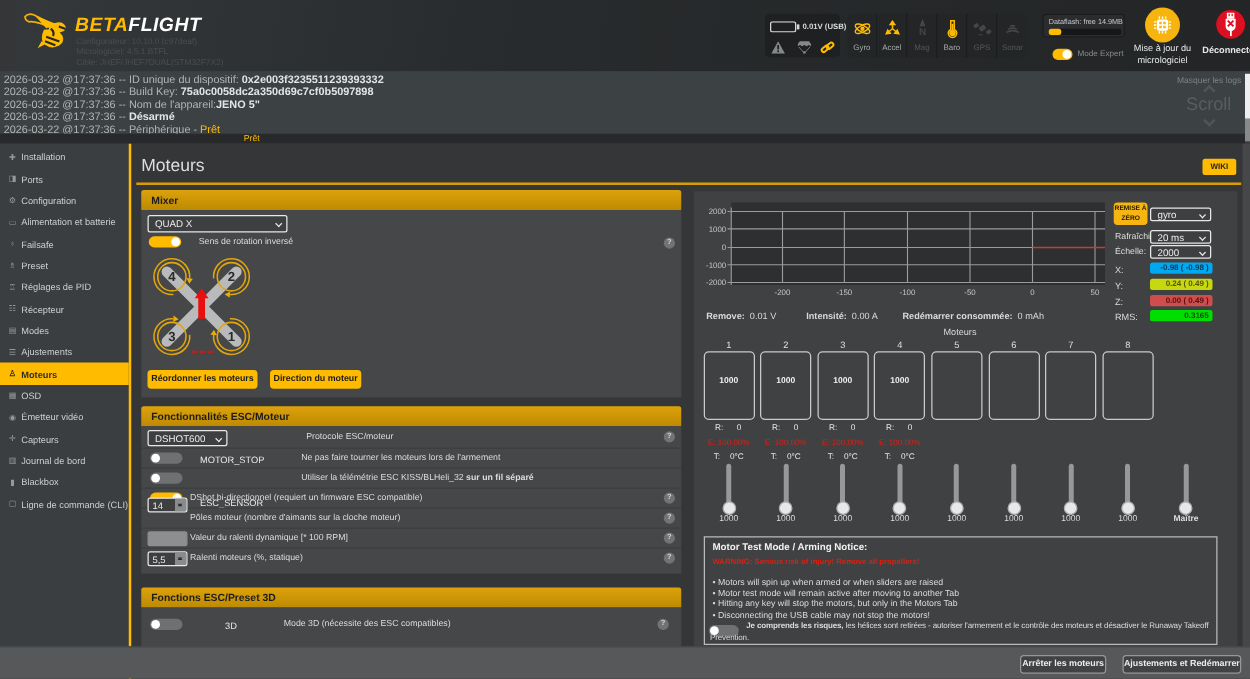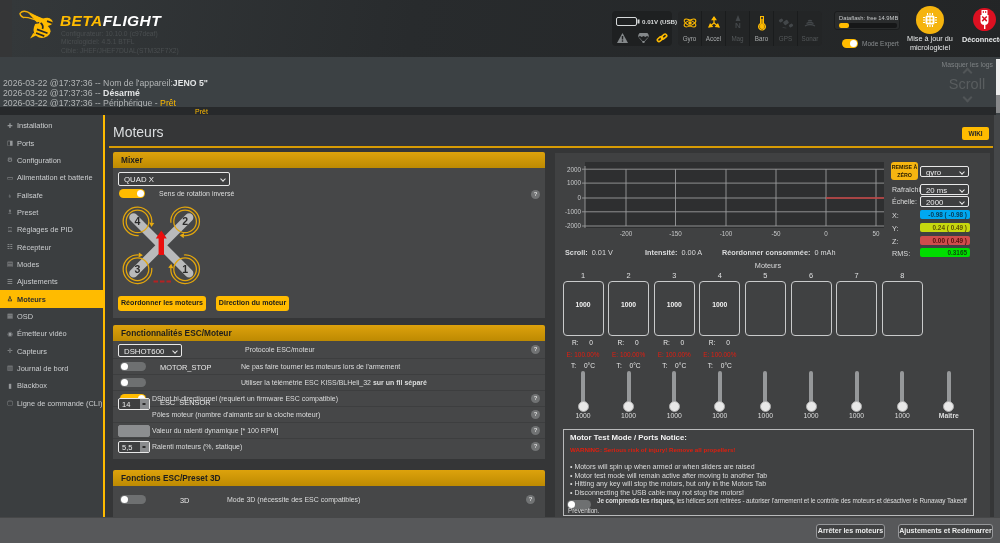--- a/index.html
+++ b/index.html
@@ -233,20 +233,22 @@
         <rect x="6" y="14" width="1.4" height="5"></rect>
       </g>
       <g stroke="#dc1021" stroke-width="1.5">
         <path d="M4.2 6.5 l4.6 4.6 M8.8 6.5 l-4.6 4.6"></path>
       </g>
     </svg>
   <div class="rlab" style="left:939px;top:35px;width:66px"><b>Déconnecter</b></div>
 </div>
 
 <div id="log">
+  <div class="ll" style="top:1px">2026-03-22 @17:37:36 -- ID unique du dispositif: <b>0x2e003f3235511239393332</b></div>
+  <div class="ll" style="top:11px">2026-03-22 @17:37:36 -- Build Key: <b>75a0c0058dc2a350d69c7cf0b5097898</b></div>
   <div class="ll" style="top:21px">2026-03-22 @17:37:36 -- Nom de l'appareil:<b>JENO 5"</b></div>
   <div class="ll" style="top:31px">2026-03-22 @17:37:36 -- <b>Désarmé</b></div>
   <div class="ll" style="top:41px">2026-03-22 @17:37:36 -- Périphérique - <span style="color:#ffbb00">Prêt</span></div>
   <div id="log6">
       <span style="position:absolute;left:195px;top:1px;color:#ffbb00;font-size:7px">Prêt</span>
     </div>
   <div id="masq">Masquer les logs</div>
   <div id="scrollw"><div class="chev cup"></div><div class="s">Scroll</div><div class="chev cdn"></div></div>
   <div id="lsb1"></div>
     <div id="lsb2"></div>
@@ -421,23 +423,23 @@
     <span class="ch"></span>
   </div>
 <div class="mlab" style="left:892px;top:211px">X:</div>
 <div class="cbox" style="left:920px;top:210px;background:#00a8f0;color:#083b57">-0.98 ( -0.98 )</div>
 <div class="mlab" style="left:892px;top:224px">Y:</div>
 <div class="cbox" style="left:920px;top:223px;background:#c6d80f;color:#5f5405">0.24 ( 0.49 )</div>
 <div class="mlab" style="left:892px;top:237px">Z:</div>
 <div class="cbox" style="left:920px;top:236px;background:#cf4d4d;color:#58100e">0.00 ( 0.49 )</div>
 <div class="mlab" style="left:892px;top:249px">RMS:</div>
 <div class="cbox" style="left:920px;top:248px;background:#00dd00;color:#0a4d0a">0.3165</div>
-<div class="mlab" style="left:565px;top:248px"><b>Scroll:</b>&nbsp; 0.01 V</div>
+<div class="mlab" style="left:565px;top:248px"><b>Remove:</b>&nbsp; 0.01 V</div>
 <div class="mlab" style="left:645px;top:248px"><b>Intensité:</b>&nbsp; 0.00 A</div>
-<div class="mlab" style="left:722px;top:248px"><b>Réordonner consommée:</b>&nbsp; 0 mAh</div>
+<div class="mlab" style="left:722px;top:248px"><b>Redémarrer consommée:</b>&nbsp; 0 mAh</div>
 <div class="mlab" style="left:730px;top:261px;width:76px;text-align:center">Moteurs</div>
 <div class="mnum" style="left:573.0px;top:271px">1</div>
 <div class="mbox" style="left:562.5px;top:281px"></div>
 <div class="mval" style="left:562.5px;top:301px">1000</div>
 <div class="mrow" style="left:572.0px;top:339px;width:21px">
     <span>R:</span>
     <span>0</span>
   </div>
 <div class="erow" style="left:561.0px;top:351px">E: 100.00%</div>
 <div class="mrow" style="left:571.0px;top:362px;width:24px">
@@ -510,21 +512,21 @@
 <div class="mnum" style="left:892.2px;top:271px">8</div>
 <div class="mbox" style="left:881.7px;top:281px"></div>
 <div class="strack" style="left:900.2px;top:371px"></div>
 <div class="sknob" style="left:896.7px;top:401px"></div>
 <div class="sval" style="left:887.2px;top:412px">1000</div>
 <div class="strack" style="left:946.8px;top:371px"></div>
 <div class="sknob" style="left:943.3px;top:401px"></div>
 <div class="sval" style="left:933.8px;top:412px;font-weight:bold">Maître</div>
 
 <div id="notice"></div>
-<div class="lab" style="left:570px;top:433px;font-size:7.8px;font-weight:bold;color:#f1f1f1">Motor Test Mode / Ports Notice:</div>
+<div class="lab" style="left:570px;top:433px;font-size:7.8px;font-weight:bold;color:#f1f1f1">Motor Test Mode / Arming Notice:</div>
 <div class="lab" style="left:570px;top:446px;font-size:6.2px;font-weight:bold;color:#e11e0e">WARNING: Serious risk of injury! Remove all propellers!</div>
 <div class="lab" style="left:570px;top:463px;line-height:8.6px">• Motors will spin up when armed or when sliders are raised<br>• Motor test mode will remain active after moving to another Tab<br>• Hitting any key will stop the motors, but only in the Motors Tab<br>• Disconnecting the USB cable may not stop the motors!</div>
 <div class="toggle toff" style="left:567px;top:500px;width:24px;height:9px">
     <div class="knob" style="left:1px"></div>
   </div>
 <div class="lab" style="left:568px;top:496px;line-height:10px;font-size:6.4px;letter-spacing:-0.1px"><span style="display:inline-block;width:29px"></span><b>Je comprends les risques,</b> les hélices sont retirées - autoriser l'armement et le contrôle des moteurs et désactiver le Runaway Takeoff<br>Prevention.</div>
 
 <div class="a" style="left:994px;top:115px;width:6px;height:402px;background:#454749"></div>
 <div id="footer">
   <div class="fbtn" style="left:816px;width:69px">Arrêter les moteurs</div>

